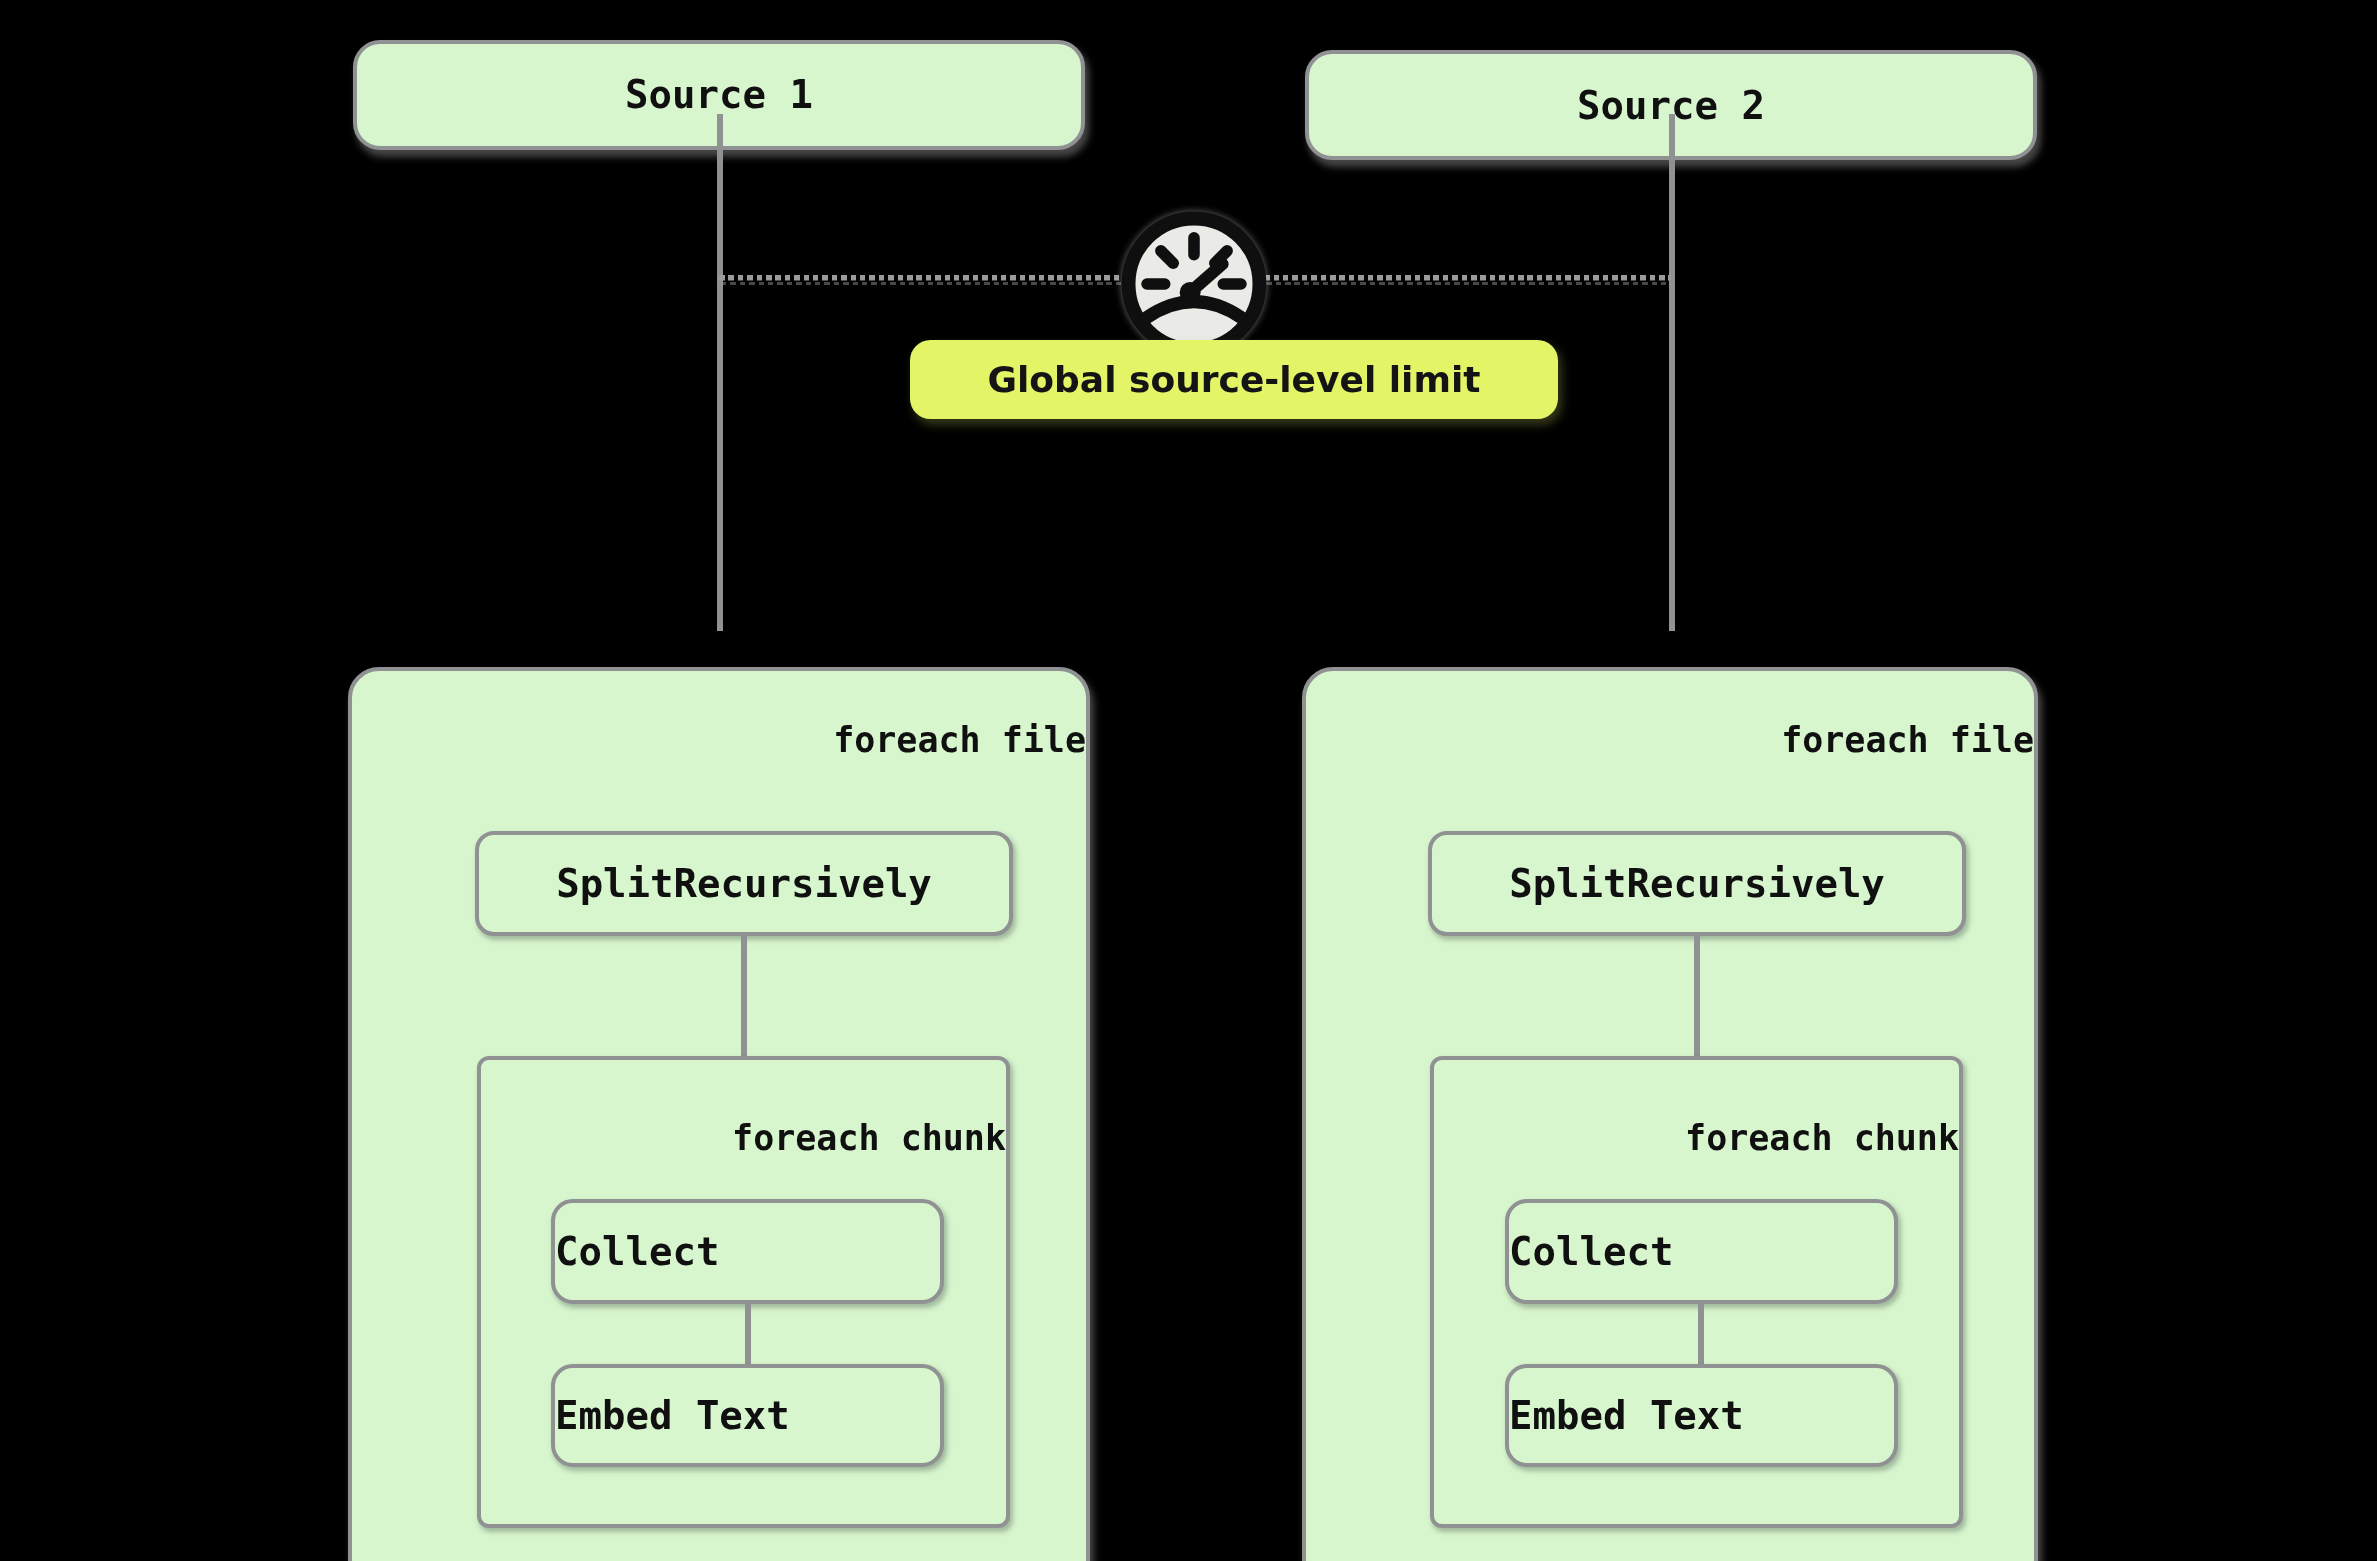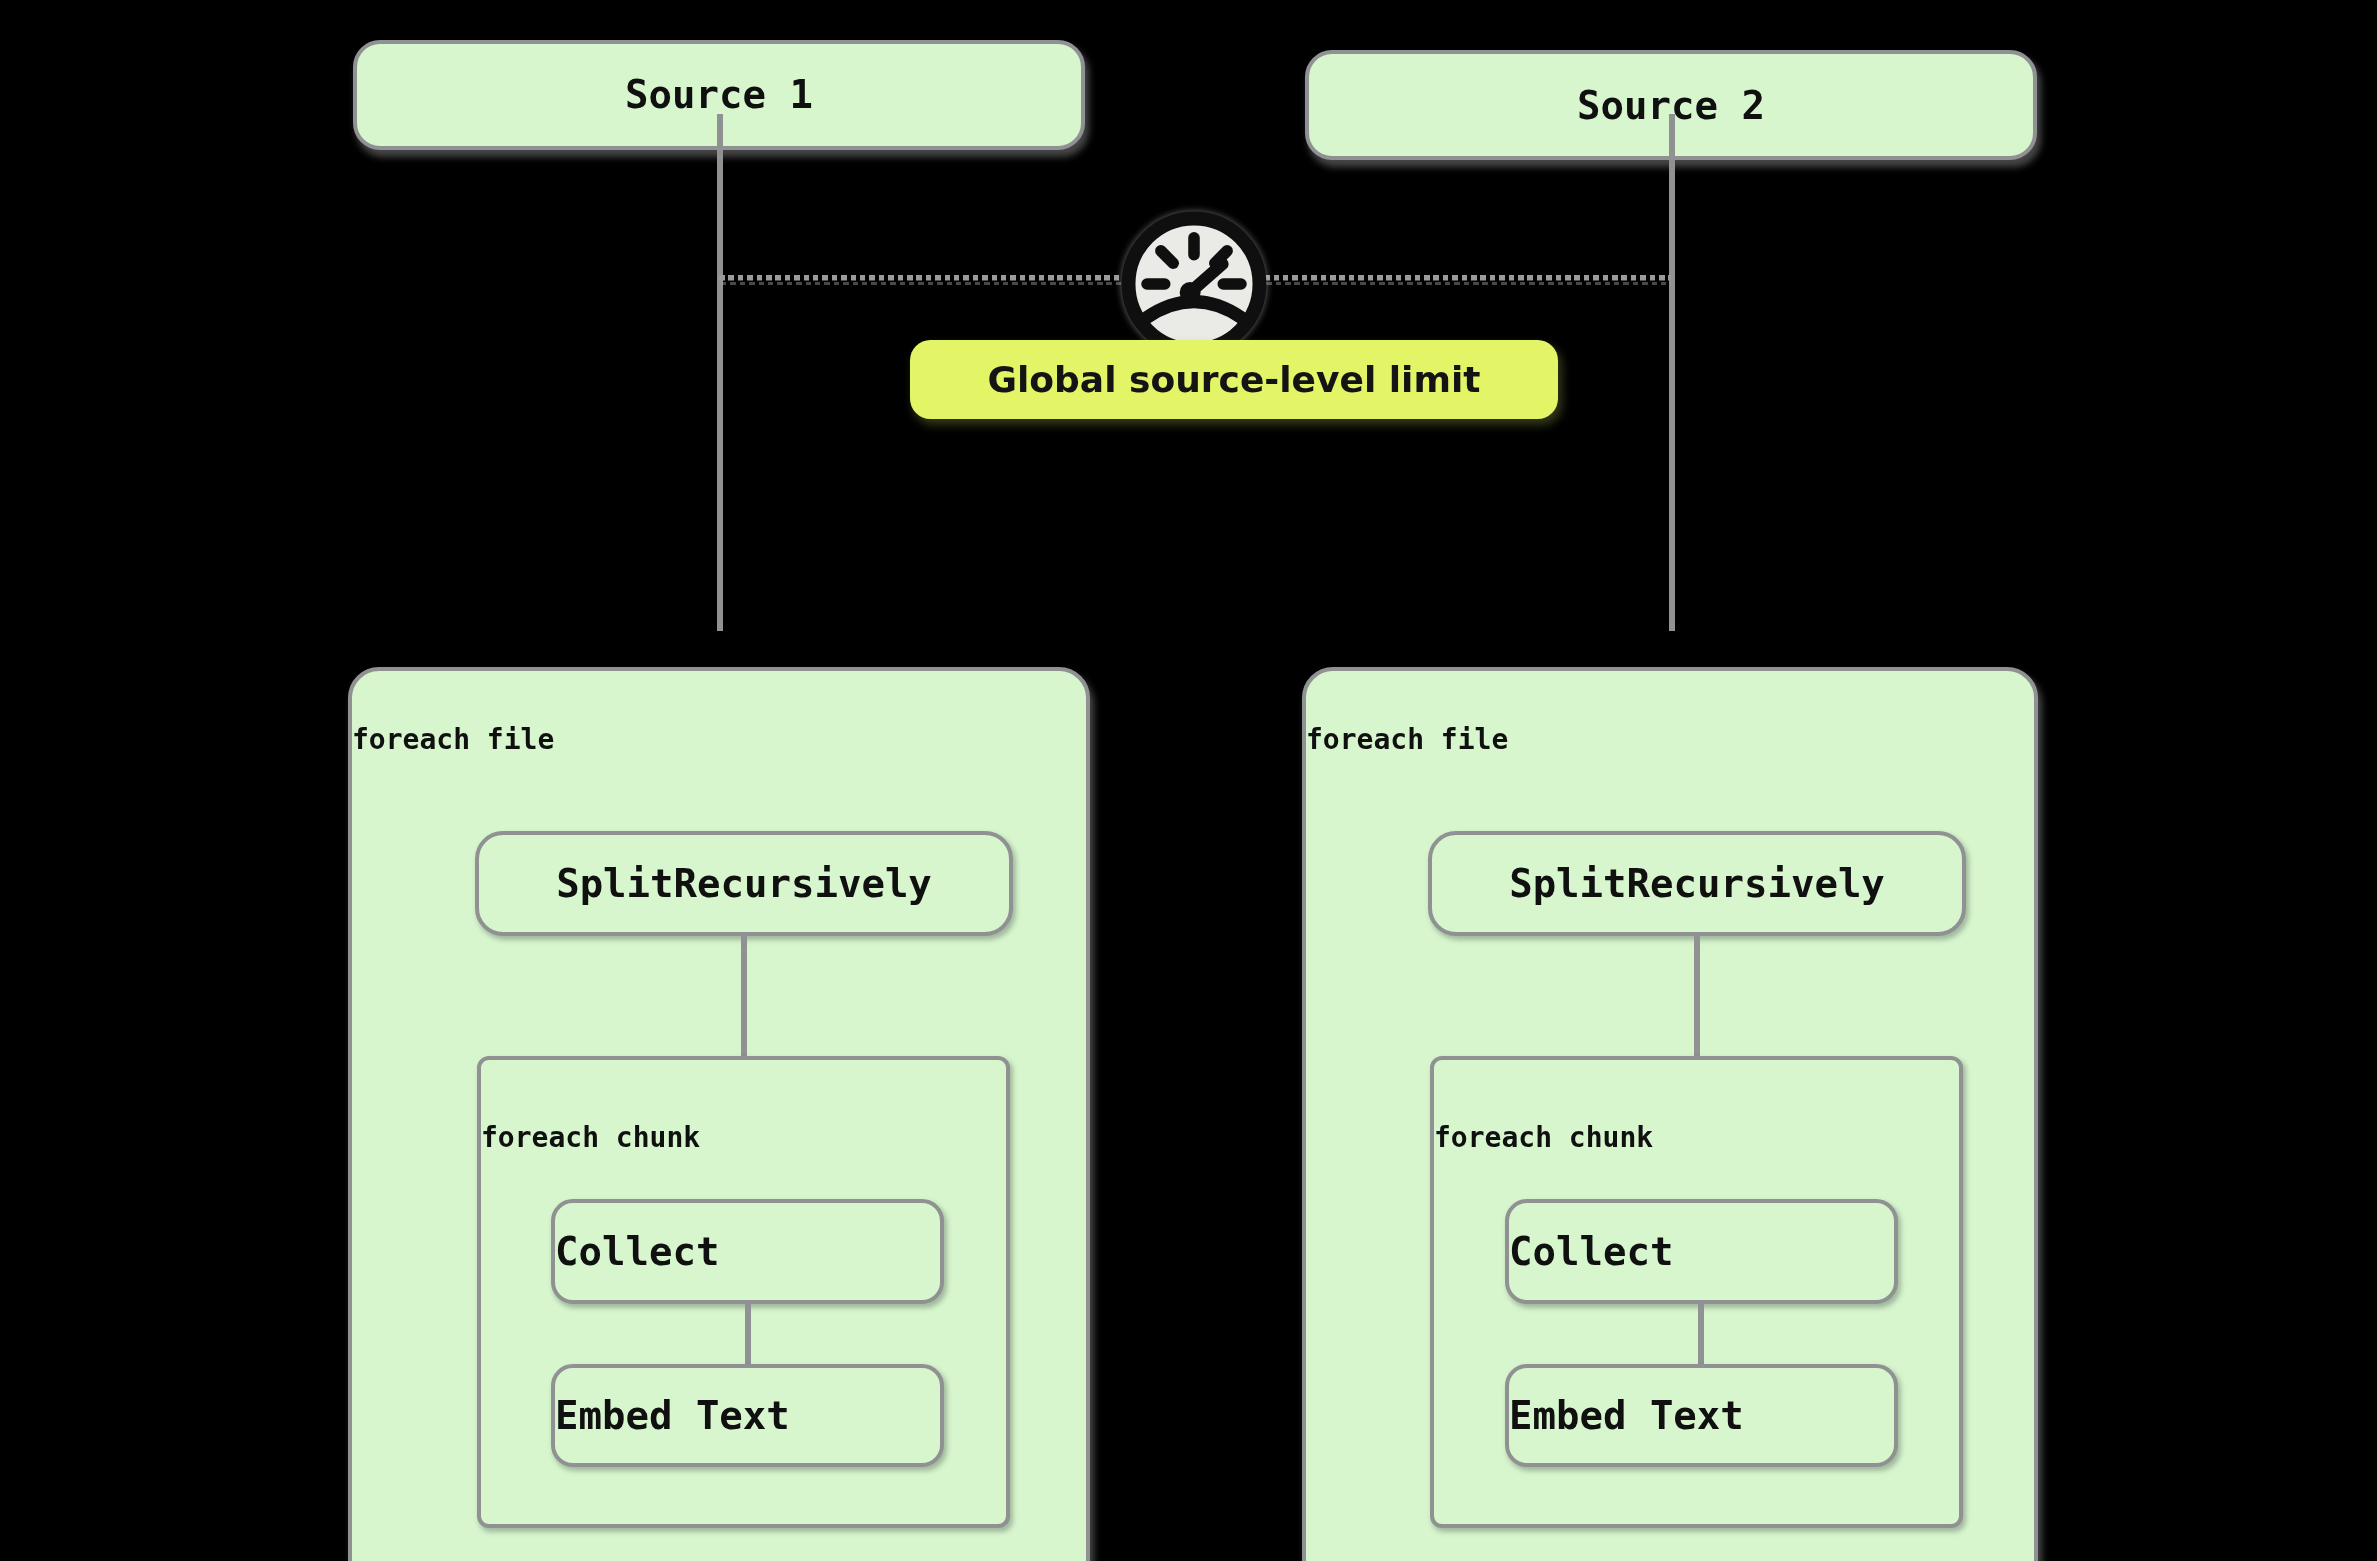--- a/index.html
+++ b/index.html
@@ -15,25 +15,25 @@
     position:absolute;
     background:var(--node-fill,#d7f6ce);
     border:4.7px solid var(--node-border,#8f9193);
     box-sizing:border-box;
     color:var(--text,#101010);
   }
   .shadow-lg{box-shadow:3.9px 6.3px 7.9px rgba(140,140,140,.50);margin-top:36px;}
   .shadow-sm{box-shadow:2.4px 3.9px 5.5px rgba(95,110,95,.45);}
   .source-box{border-radius:27px;display:flex;align-items:center;justify-content:center;}
   .container-box{border-radius:31px;}
-  .split-box{border-radius:28px;display:flex;align-items:center;justify-content:center;}
+  .split-box{border-radius:19px;display:flex;align-items:center;justify-content:center;}
   .chunk-box{border-radius:12px;}
   .leaf-box{border-radius:22px;display:flex;align-items:center;justify-content:flex-start;}
   .mono-label{font-size:39px;font-weight:700;letter-spacing:0;white-space:nowrap;}
-  .loop-title{position:absolute;left:0;right:0;text-align:left;font-size:28px;font-weight:700;white-space:nowrap;color:var(--text,#101010);}
+  .loop-title{position:absolute;left:0;right:0;text-align:right;font-size:35px;font-weight:700;white-space:nowrap;color:var(--text,#101010);}
   
   .vline{position:absolute;width:5.5px;background:var(--connector,#8f9193);}
   
   .dotline{
     position:absolute;height:10.2px;
     background-image:
       repeating-linear-gradient(90deg,var(--dotted,#9b9b9b) 0 5.5px,transparent 5.5px 9.4px),
       repeating-linear-gradient(90deg,rgba(160,160,160,.45) 0 5.5px,transparent 5.5px 9.4px);
     background-size:100% 5.5px,100% 3.1px;
     background-position:0 0,2.4px 7px;

